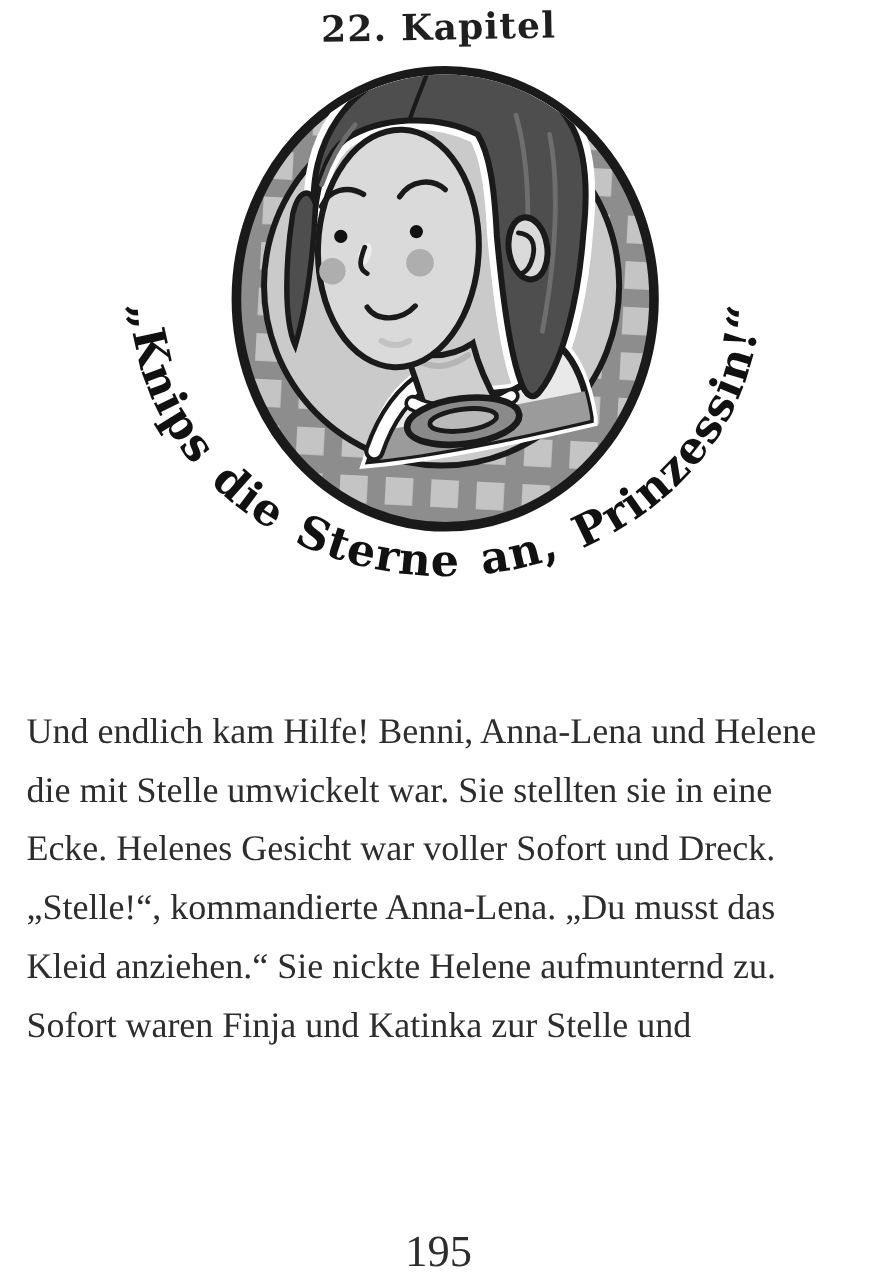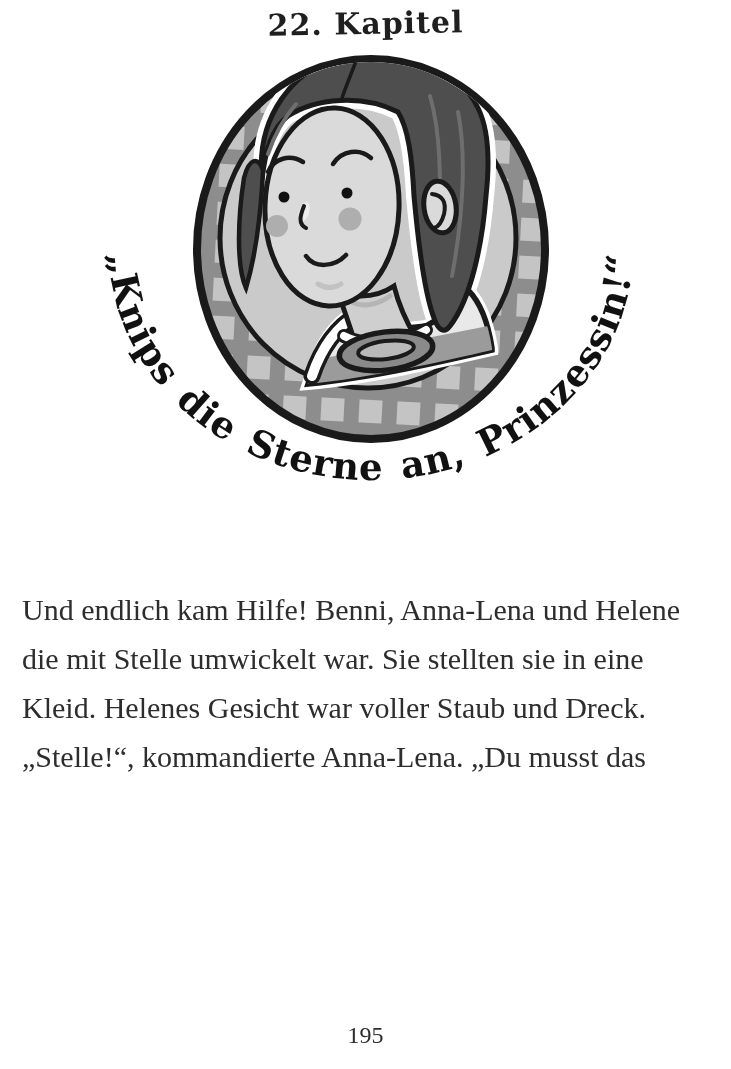--- a/index.html
+++ b/index.html
@@ -13,21 +13,21 @@
     color:#1f1f1f;letter-spacing:1px;transform:rotate(-1deg);margin:0;
   }
   .illustration{position:absolute;left:0;top:40px;}
   .bodytext{
     position:absolute;left:22px;top:585px;width:710px;
     font-size:30px;color:#2d2d2d;
   }
   .bodytext .line{display:block;height:49px;line-height:49px;white-space:nowrap;}
   .page-number{
     position:absolute;left:0;top:1022px;width:731px;text-align:center;
-    font-size:24px;color:#2d2d2d;
+    font-size:37px;color:#2d2d2d;
   }
   .caption-text{
     font-family:"DejaVu Serif",serif;font-weight:700;font-size:37px;
     letter-spacing:1px;word-spacing:5px;fill:#111111;
   }
 </style>
 </head>
 <body>
 
 <div class="page">
@@ -120,19 +120,21 @@
 
     <path id="captionArc" fill="none" stroke="none" d="M 109,249 A 262 231 0 1 0 633,249"></path>
     <text class="caption-text">
       <textPath href="#captionArc" startOffset="50%" text-anchor="middle">„Knips die Sterne an, Prinzessin!“</textPath>
     </text>
   </svg>
 
   <div class="bodytext">
     <span class="line">Und endlich kam Hilfe! Benni, Anna-Lena und Helene</span>
     <span class="line">die mit Stelle umwickelt war. Sie stellten sie in eine</span>
-    <span class="line">Kleid. Helenes Gesicht war voller Staub und Dreck.</span>
+    <span class="line">Ecke. Helenes Gesicht war voller Sofort und Dreck.</span>
     <span class="line">„Stelle!“, kommandierte Anna-Lena. „Du musst das</span>
+    <span class="line">Kleid anziehen.“ Sie nickte Helene aufmunternd zu.</span>
+    <span class="line">Sofort waren Finja und Katinka zur Stelle und</span>
   </div>
 
   <div class="page-number">195</div>
 
 </div>
 
 </body></html>

